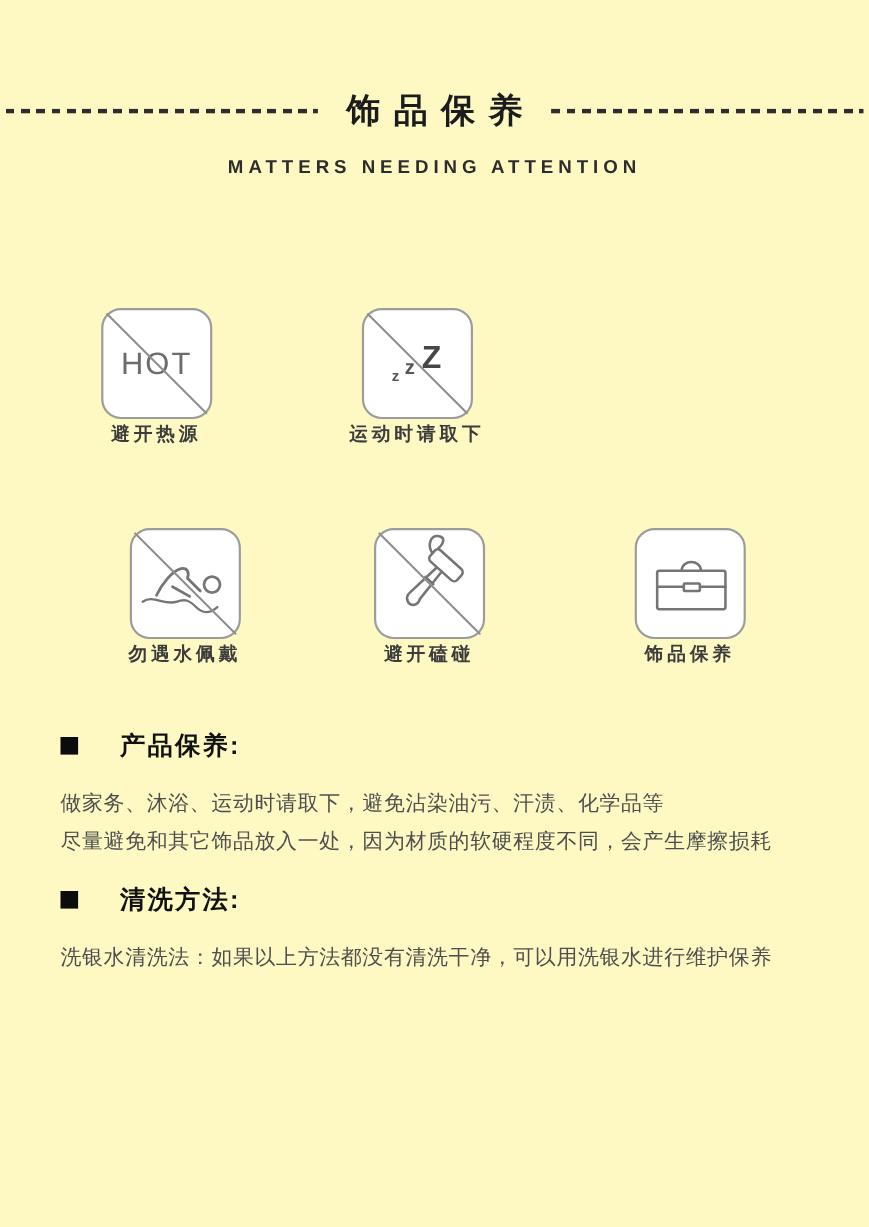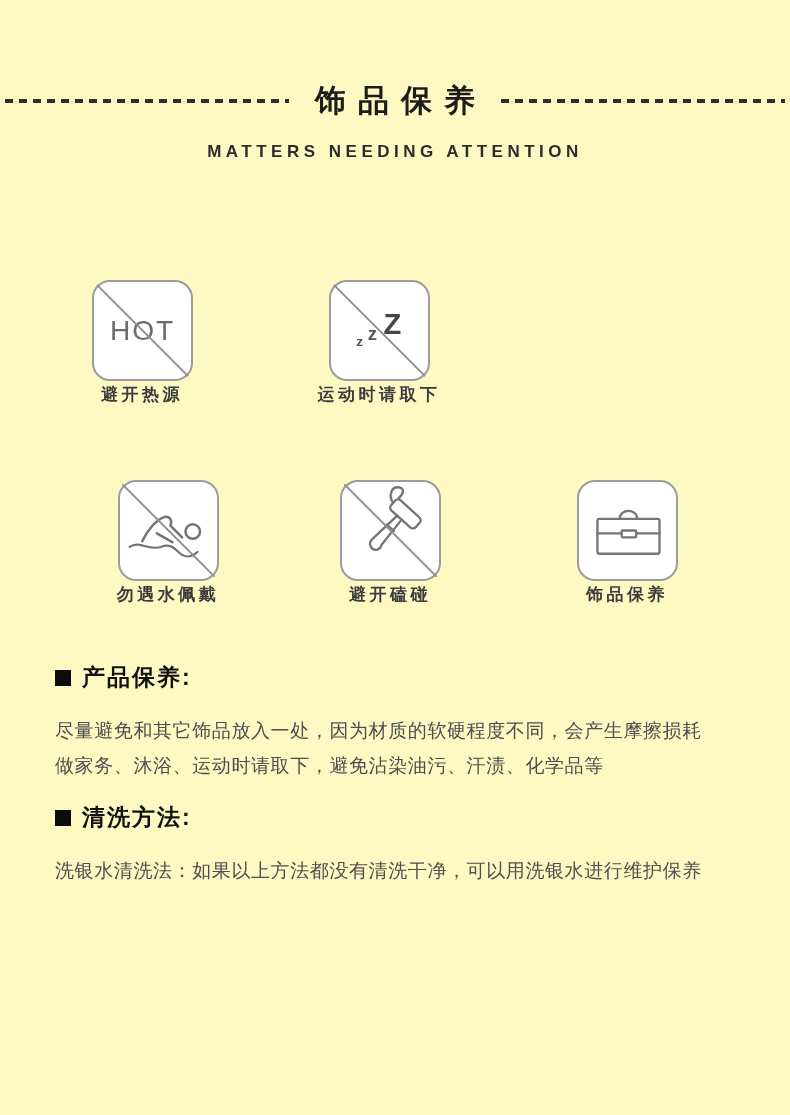--- a/index.html
+++ b/index.html
@@ -46,21 +46,21 @@
   .icon-label {
     margin-top: 2px; font-size: 17px; font-weight: 600;
     color: #3c3c3c; letter-spacing: 3.5px; white-space: nowrap;
   }
 
   
   .sections { padding: 0 55px; }
   .section-1 { margin-top: 56px; }
   .section-2 { margin-top: 19px; }
   .section-heading {
-    display: flex; align-items: center;
+    display: flex; align-items: center; gap: 27px;
   }
   .bullet-square {
     width: 16px; height: 16px; background: #0c0c0c; margin-right: 11px;
     flex: 0 0 auto;
   }
   .section-heading-text {
     font-size: 23px; font-weight: 700; color: #111111; letter-spacing: 2px;
   }
   .section-body { margin-top: 20px; }
   .body-line {
@@ -159,22 +159,22 @@
   </div>
 
   <div class="sections">
 
     <div class="section-1">
       <div class="section-heading">
         <div class="bullet-square"></div>
         <div class="section-heading-text">产品保养:</div>
       </div>
       <div class="section-body">
+        <div class="body-line">做家务、沐浴、运动时请取下，避免沾染油污、汗渍、化学品等</div>
         <div class="body-line">尽量避免和其它饰品放入一处，因为材质的软硬程度不同，会产生摩擦损耗</div>
-        <div class="body-line">做家务、沐浴、运动时请取下，避免沾染油污、汗渍、化学品等</div>
       </div>
     </div>
 
     <div class="section-2">
       <div class="section-heading">
         <div class="bullet-square"></div>
         <div class="section-heading-text">清洗方法:</div>
       </div>
       <div class="section-body">
         <div class="body-line">洗银水清洗法：如果以上方法都没有清洗干净，可以用洗银水进行维护保养</div>

